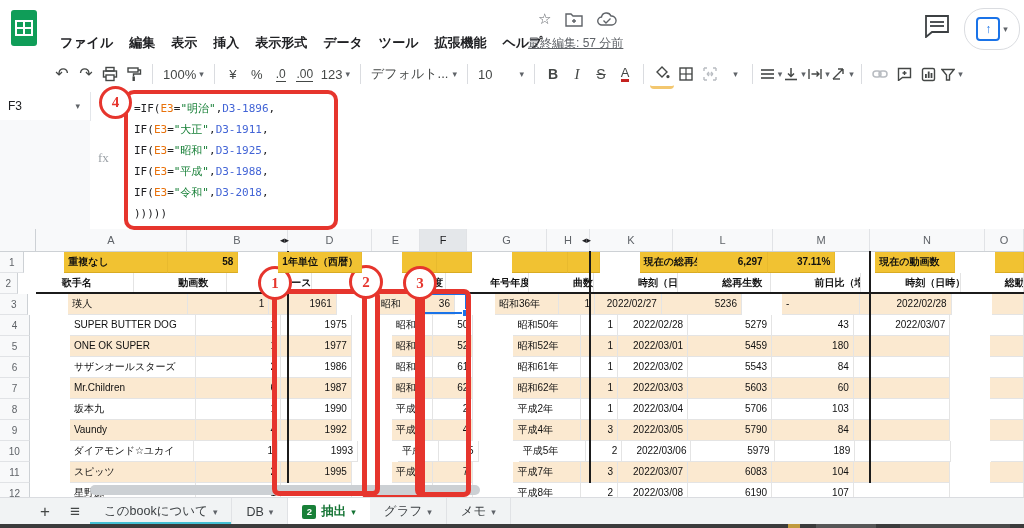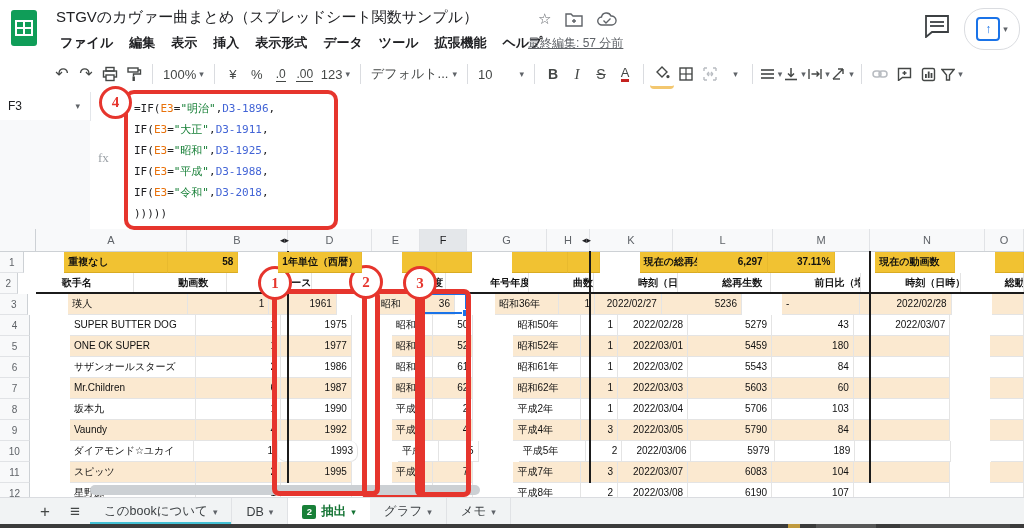--- a/index.html
+++ b/index.html
@@ -108,21 +108,20 @@
 
   <div class="titlebar">
     <div class="logo">
       <svg width="28" height="38" viewBox="0 0 28 38">
         <rect x="1" y="1" width="26" height="36" rx="3" fill="#0f9d58"></rect>
         <rect x="6" y="12" width="16" height="14" fill="none" stroke="#fff" stroke-width="2"></rect>
         <line x1="6" y1="19" x2="22" y2="19" stroke="#fff" stroke-width="2"></line>
         <line x1="14" y1="12" x2="14" y2="26" stroke="#fff" stroke-width="2"></line>
       </svg>
     </div>
-    <div class="doc-title">STGVのカヴァー曲まとめ（スプレッドシート関数サンプル）</div>
     <div class="title-icons">
       <span class="ticon">☆</span>
       <span class="ticon">
         <svg width="18" height="15" viewBox="0 0 18 15">
             <path d="M1,2 h5 l2,2 h9 v10 h-16 z" fill="none" stroke="#5f6368" stroke-width="1.4"></path>
             <path d="M9,7 v4 M7,9 h4" stroke="#5f6368" stroke-width="1.4"></path>
           </svg>
       </span>
       <span class="ticon">
         <svg width="20" height="15" viewBox="0 0 20 15">
@@ -465,21 +464,21 @@
           <div class="cell ar" style="width: 83px;">2022/03/05</div>
           <div class="cell ar" style="width: 100px;">5790</div>
           <div class="cell ar" style="width: 97px;">84</div>
           <div class="cell ar" style="width: 115px;"></div>
           <div class="cell al" style="width: 39px;"></div>
         </div>
         <div class="grow">
           <div class="gut">10</div>
           <div class="cell al" style="width: 151px;">ダイアモンド☆ユカイ</div>
           <div class="cell ar" style="width: 101px;">1</div>
-          <div class="cell ar" style="width: 96px; border-radius: 8px;">1993</div>
+          <div class="cell ar" style="width: 96px;">1993</div>
           <div class="cell al" style="width: 48px;">平成</div>
           <div class="cell ar" style="width: 47px;">5</div>
           <div class="cell al" style="width: 80px;">平成5年</div>
           <div class="cell ar" style="width: 43px;">2</div>
           <div class="cell ar" style="width: 83px;">2022/03/06</div>
           <div class="cell ar" style="width: 100px;">5979</div>
           <div class="cell ar" style="width: 97px;">189</div>
           <div class="cell ar" style="width: 115px;"></div>
           <div class="cell al" style="width: 39px;"></div>
         </div>

